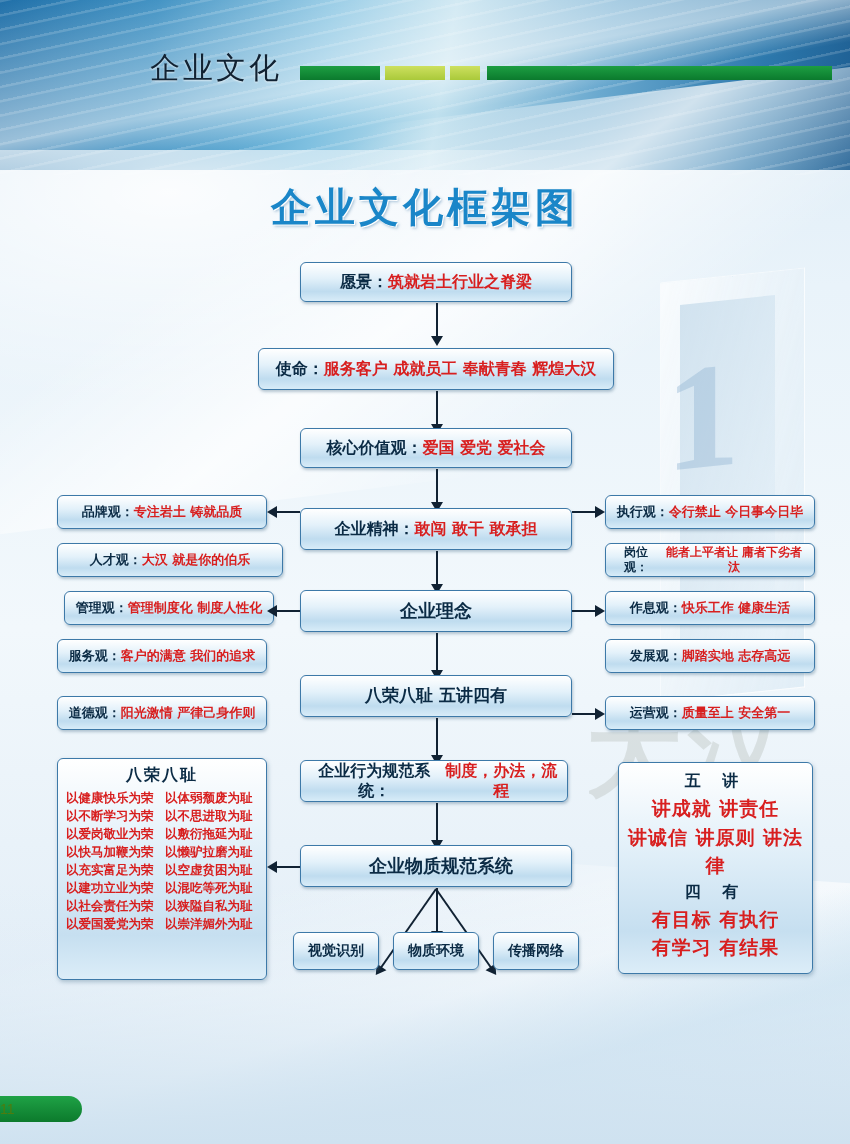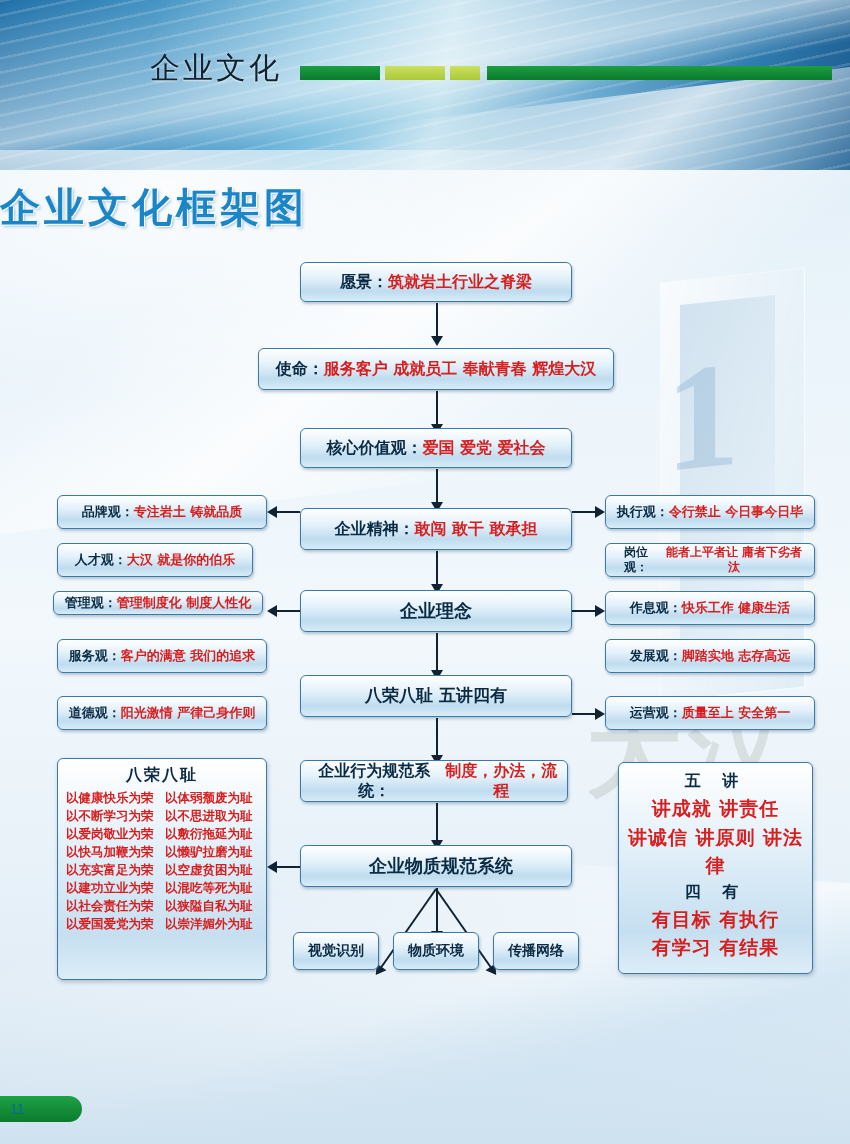--- a/index.html
+++ b/index.html
@@ -94,27 +94,27 @@
   #hbar-3 { left:450px; width:30px; background:linear-gradient(180deg,#cde05f,#aac93a); }
   #hbar-4 { left:487px; width:345px; background:linear-gradient(180deg,#1d9e42,#0b7a2d); }
 
   
   #footer-tab {
     position:absolute; left:0; bottom:22px; width:82px; height:26px;
     background:linear-gradient(180deg,#1fa246,#0c7a2c);
     border-radius:0 14px 14px 0;
   }
   #footer-page {
-    position:absolute; left:10px; bottom:27px;
-    color:#0369a1; font-size:14px; font-family:"Liberation Sans", sans-serif;
+    position:absolute; left:0; bottom:27px;
+    color:#4d7c0f; font-size:14px; font-family:"Liberation Sans", sans-serif;
   }
 
   
   #diagram-title {
-    position:absolute; left:0; top:180px; width:850px; text-align:left;
+    position:absolute; left:0; top:180px; width:850px; text-align:center;
     font-size:40px; font-weight:bold; letter-spacing:4px;
     color:#1a86c8;
     text-shadow:1px 1px 0 #fff, 2px 2px 3px rgba(90,140,180,.5);
     font-family:"DejaVu Sans", sans-serif;
   }
 
   .node {
     position:absolute;
     background:linear-gradient(180deg,#ffffff 0%, #e3f1fa 40%, #bfdcef 75%, #d8ecf8 100%);
     border:1px solid #3d79a8;
@@ -257,25 +257,25 @@
   <span class="lbl">物质环境</span>
 </div>
 <div class="node c-small" style="left:493px; top:932px; width:86px; height:38px;">
   <span class="lbl">传播网络</span>
 </div>
 
 <div class="node c-side" style="left:57px; top:495px; width:210px; height:34px;">
   <span class="lbl">品牌观：</span>
     <span class="val">专注岩土 铸就品质</span>
 </div>
-<div class="node c-side" style="left:57px; top:543px; width:196px; height:34px;">
+<div class="node c-side" style="left:57px; top:543px; width:226px; height:34px;">
   <span class="lbl">人才观：</span>
     <span class="val">大汉  就是你的伯乐</span>
 </div>
-<div class="node c-side" style="left:53px; top:591px; width:210px; height:24px;">
+<div class="node c-side" style="left:64px; top:591px; width:210px; height:34px;">
   <span class="lbl">管理观：</span>
     <span class="val">管理制度化 制度人性化</span>
 </div>
 <div class="node c-side" style="left:57px; top:639px; width:210px; height:34px;">
   <span class="lbl">服务观：</span>
     <span class="val">客户的满意 我们的追求</span>
 </div>
 <div class="node c-side" style="left:57px; top:696px; width:210px; height:34px;">
   <span class="lbl">道德观：</span>
     <span class="val">阳光激情 严律己身作则</span>

